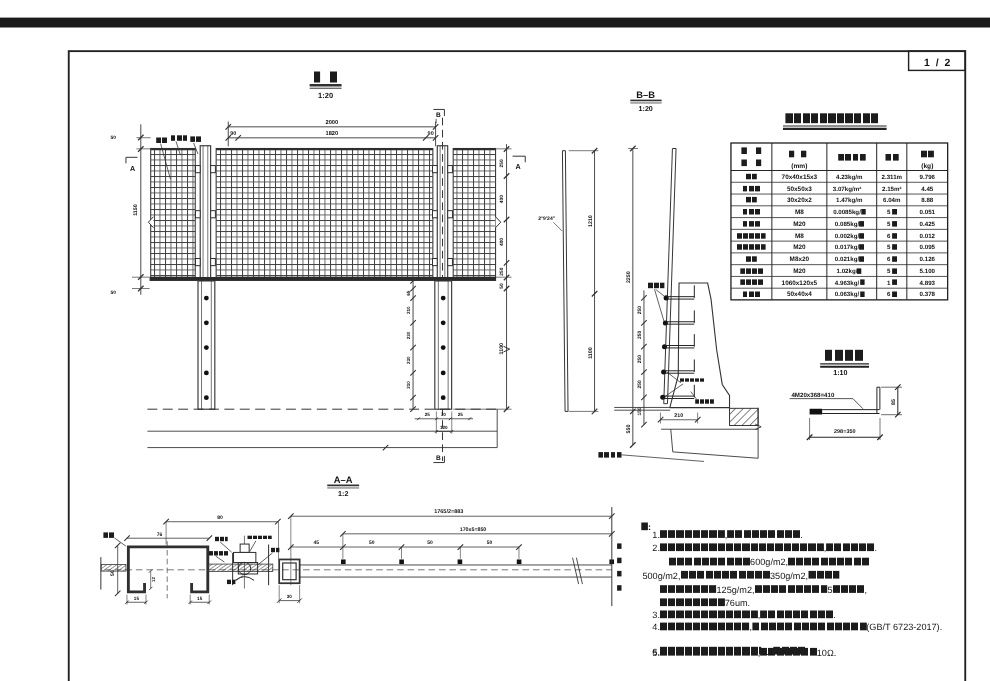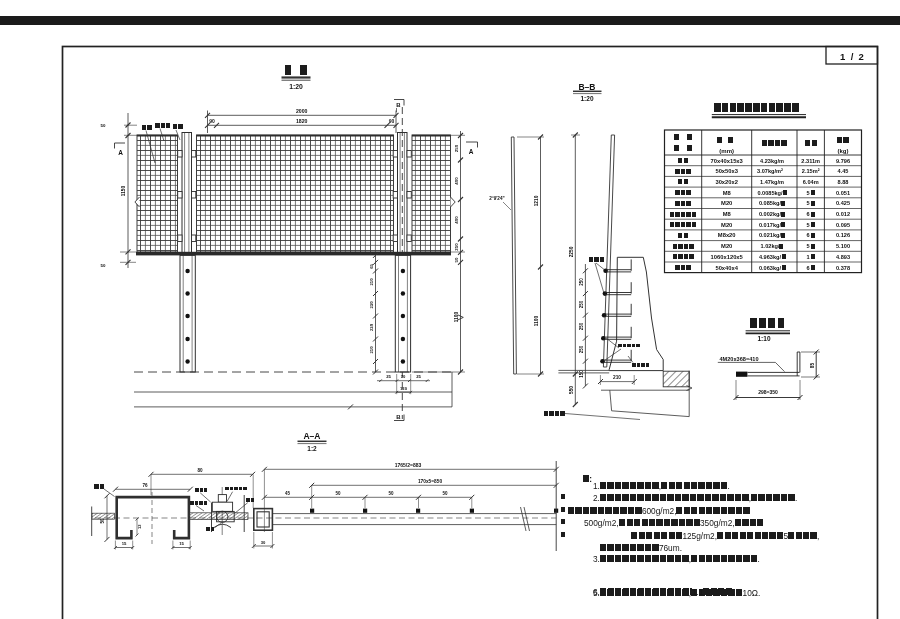--- a/index.html
+++ b/index.html
@@ -679,20 +679,21 @@
 <div class="cjk b5" style="left:811px;top:211.5px;width:4.5px"></div>
 <div class="cjk b5" style="left:811px;top:222.2px;width:4.5px"></div>
 <div class="cjk b5" style="left:811px;top:232.9px;width:4.5px"></div>
 <div class="cjk b5" style="left:811px;top:243.6px;width:4.5px"></div>
 <div class="cjk b5" style="left:811px;top:254.3px;width:4.5px"></div>
 <div class="cjk b5" style="left:811px;top:265px;width:4.5px"></div>
 
 <div class="note" style="left:583px;top:474px;font-weight:bold"><span class="k" style="width:6.2px"></span>:</div>
 <div class="note" style="left:593px;top:480.5px">1.<span class="k" style="width:58.9px"></span>,<span class="k" style="width:66.4px"></span>.</div>
 <div class="note" style="left:593px;top:493px">2.<span class="k" style="width:148.9px"></span>,<span class="k" style="width:43.9px"></span>.</div>
-<div class="note" style="left:568px;top:505.5px"><span class="k" style="width:73.9px"></span>600g/m2,<span class="k" style="width:73.9px"></span></div>
+<div class="note" style="left:608px;top:505.5px"><span class="k" style="width:73.9px"></span>600g/m2,<span class="k" style="width:73.9px"></span></div>
 <div class="note" style="left:584px;top:518px">500g/m2,<span class="k" style="width:81.4px"></span>350g/m2,<span class="k" style="width:28.9px"></span></div>
-<div class="note" style="left:631px;top:530.5px"><span class="k" style="width:51.4px"></span>125g/m2,<span class="k" style="width:66.4px"></span>5<span class="k" style="width:28.9px"></span>,</div>
+<div class="note" style="left:600px;top:530.5px"><span class="k" style="width:51.4px"></span>125g/m2,<span class="k" style="width:66.4px"></span>5<span class="k" style="width:28.9px"></span>,</div>
 <div class="note" style="left:600px;top:543px"><span class="k" style="width:58.9px"></span>76um.</div>
 <div class="note" style="left:593px;top:553.5px">3.<span class="k" style="width:88.9px"></span>,<span class="k" style="width:66.4px"></span>.</div>
+<div class="note" style="left:593px;top:564.5px">4.<span class="k" style="width:81.4px"></span>,<span class="k" style="width:103.9px"></span>(GB/T 6723-2017).</div>
 <div class="note" style="left:593px;top:588px">5.<span class="k" style="width:88.9px"></span>,<span class="k" style="width:51.4px"></span>10Ω.</div>
 <div class="note" style="left:593px;top:586.5px">6.<span class="k" style="width:92px"></span>1.1<span class="k" style="width:28.9px"></span>.</div>
 </div>
 
 </body></html>

